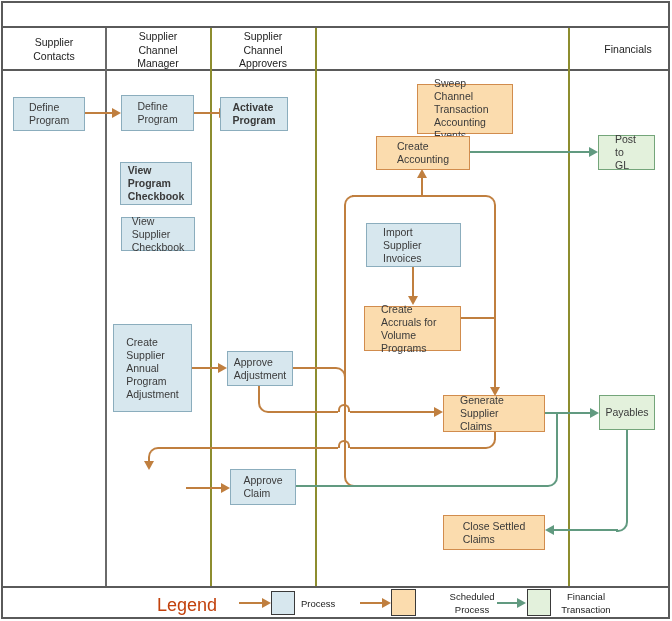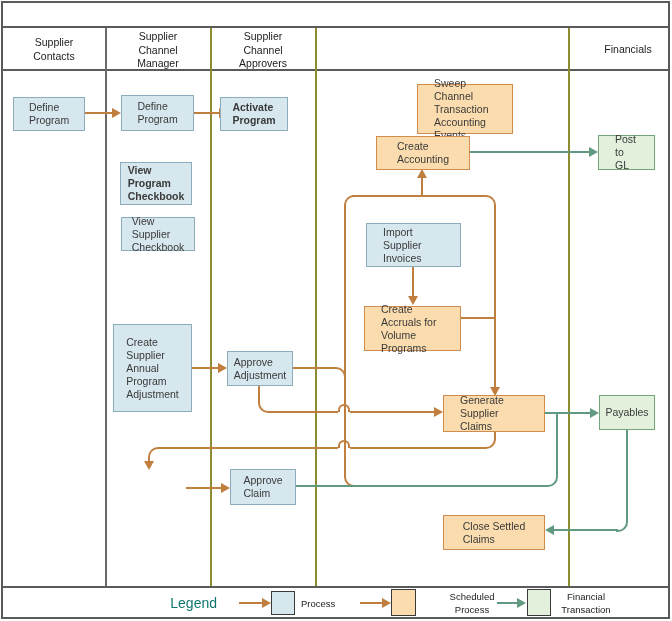--- a/index.html
+++ b/index.html
@@ -27,21 +27,21 @@
   .tri.g-r{border-left:9px solid var(--flow-green);border-top:5px solid transparent;border-bottom:5px solid transparent;}
   .tri.g-l{border-right:9px solid var(--flow-green);border-top:5px solid transparent;border-bottom:5px solid transparent;}
   .c{border:0 solid var(--flow-orange);}
   .cg{border:0 solid var(--flow-green);}
   .c.tr{border-top-width:2px;border-right-width:2px;border-top-right-radius:10px;}
   .c.tl{border-top-width:2px;border-left-width:2px;border-top-left-radius:10px;}
   .c.bl{border-bottom-width:2px;border-left-width:2px;border-bottom-left-radius:10px;}
   .c.br{border-bottom-width:2px;border-right-width:2px;border-bottom-right-radius:10px;}
   .cg.br{border-bottom-width:2px;border-right-width:2px;border-bottom-right-radius:10px;}
   .hop{border:2px solid var(--flow-orange);border-bottom:none;border-radius:6px 6px 0 0;}
-  .legend-title{font-size:14px;color:#0f766e;text-align:right;}
+  .legend-title{font-size:18px;color:#c2410c;text-align:left;}
   .legend-label{font-size:9.5px;line-height:13px;text-align:center;white-space:pre-line;color:#222;}
   .swatch{border:1.4px solid;}
 </style>
 </head>
 <body>
 
 <div id="canvas">
 
   <div class="abs frame"></div>
   <div class="abs hsep" style="top:26px;"></div>

